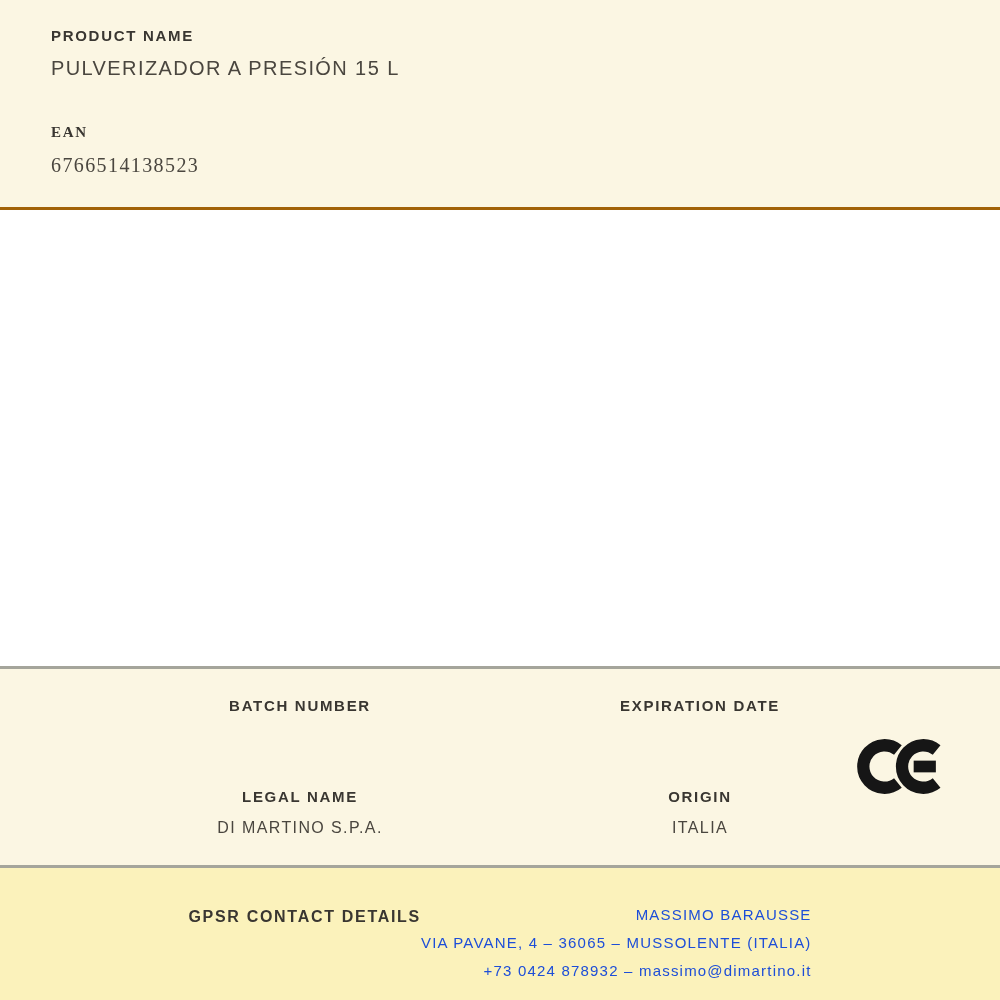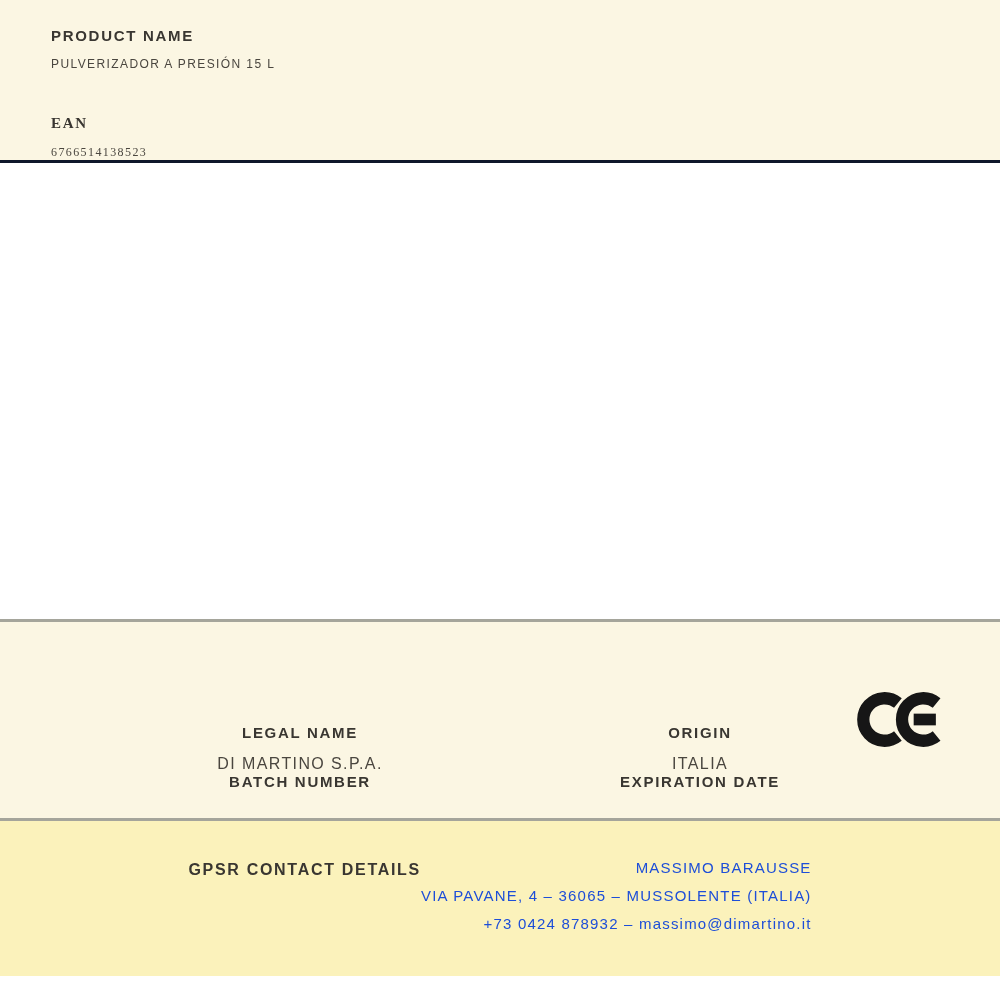--- a/index.html
+++ b/index.html
@@ -6,34 +6,34 @@
   html, body {
     width: 1000px; height: 1000px;
     background: #ffffff;
     font-family: "Liberation Sans", sans-serif;
     color: #45423c;
   }
   .sheet { position: relative; width: 1000px; height: 1000px; overflow: hidden; }
 
   
   .sec-top {
-    height: 163px;
+    height: 210px;
     background: #fbf6e3;
-    border-bottom: 3px solid #0f172a;
+    border-bottom: 3px solid #a16207;
     padding: 27px 51px 0 51px;
   }
   .field-label {
     font-size: 15px;
     font-weight: bold;
     letter-spacing: 1.7px;
     color: #393631;
   }
   .field-value {
     margin-top: 13px;
-    font-size: 12px;
+    font-size: 20px;
     letter-spacing: 1.4px;
     color: #4a463f;
   }
   .field-group-ean { margin-top: 44px; font-family: Liberation Serif, serif; }
 
   
   .sec-blank {
     height: 459px;
     background: #ffffff;
     border-bottom: 3px solid #a5a59b;
@@ -105,36 +105,36 @@
     </div>
     <div class="field-group field-group-ean">
       <div class="field-label">EAN</div>
       <div class="field-value">6766514138523</div>
     </div>
   </section>
 
   <section class="sec-blank"></section>
 
   <section class="sec-mid">
+    <div class="mid-grid row1">
+      <div class="cell">
+        <div class="field-label">BATCH NUMBER</div>
+      </div>
+      <div class="cell">
+        <div class="field-label">EXPIRATION DATE</div>
+      </div>
+    </div>
     <div class="mid-grid row2">
       <div class="cell">
         <div class="field-label">LEGAL NAME</div>
         <div class="cell-value">DI MARTINO S.P.A.</div>
       </div>
       <div class="cell">
         <div class="field-label">ORIGIN</div>
         <div class="cell-value">ITALIA</div>
-      </div>
-    </div>
-    <div class="mid-grid row1">
-      <div class="cell">
-        <div class="field-label">BATCH NUMBER</div>
-      </div>
-      <div class="cell">
-        <div class="field-label">EXPIRATION DATE</div>
       </div>
     </div>
 
     <svg class="ce-mark" viewBox="0 0 90 62" xmlns="http://www.w3.org/2000/svg" aria-hidden="true">
 
       <path d="M 43.3 13.5 A 22.5 22.5 0 1 0 43.3 48.5" fill="none" stroke="#161616" stroke-width="13"></path>
 
       <path d="M 84.3 13.5 A 22.5 22.5 0 1 0 84.3 48.5" fill="none" stroke="#161616" stroke-width="13"></path>
 
       <rect x="60" y="24.8" width="23.5" height="12.4" fill="#161616"></rect>

